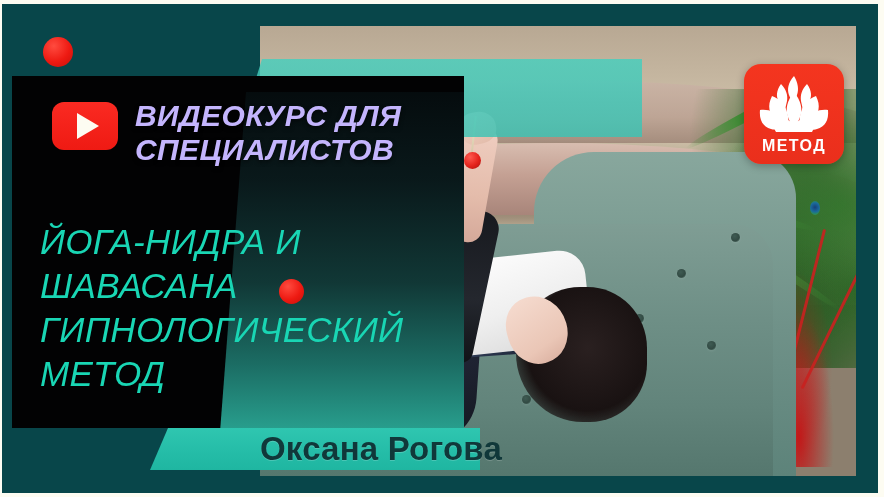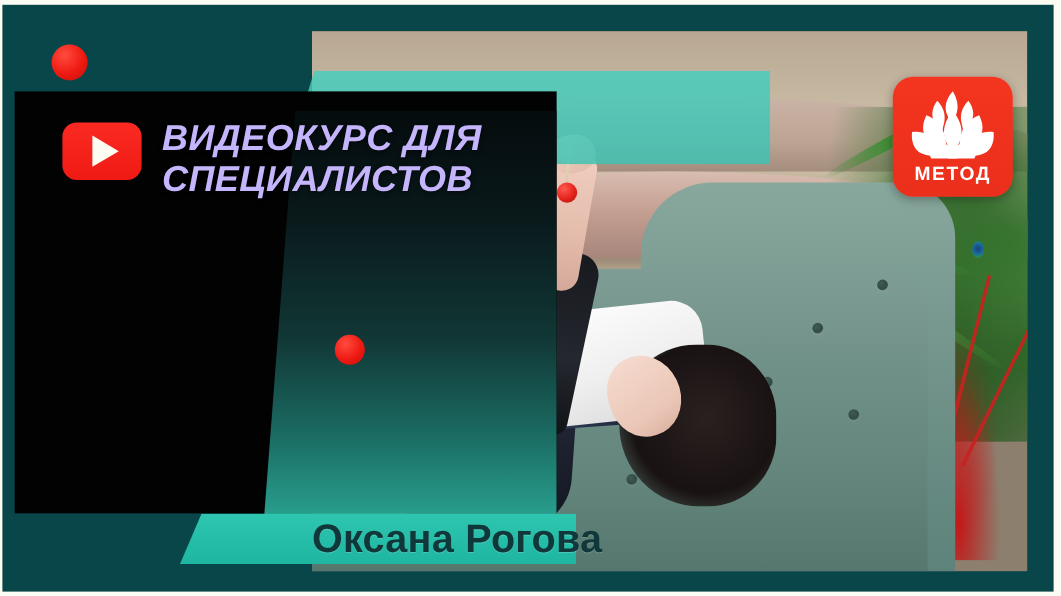--- a/index.html
+++ b/index.html
@@ -339,20 +339,24 @@
     <div class="teal-band"></div>
     <div class="black-panel"></div>
     <div class="grad-slab"></div>
 
     <div class="yt-badge">
       <div class="yt-tri"></div>
     </div>
 
     <div class="kicker">ВИДЕОКУРС ДЛЯ
 СПЕЦИАЛИСТОВ</div>
+    <div class="headline">ЙОГА-НИДРА И
+ШАВАСАНА
+ГИПНОЛОГИЧЕСКИЙ
+МЕТОД</div>
 
     <div class="dot dot-top"></div>
     <div class="dot dot-mid"></div>
 
     <div class="name-banner"></div>
     <div class="name-text">Оксана Рогова</div>
 
     <div class="logo">
       <svg width="76" height="62" viewBox="0 0 76 62">
         <g fill="#ffffff">

